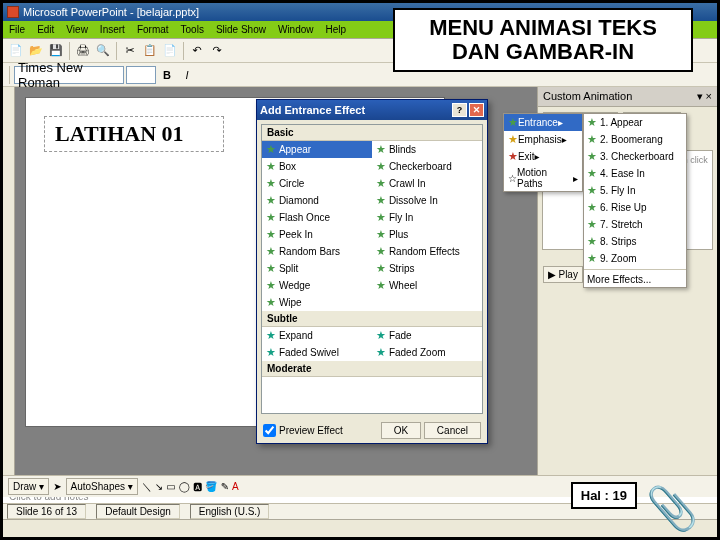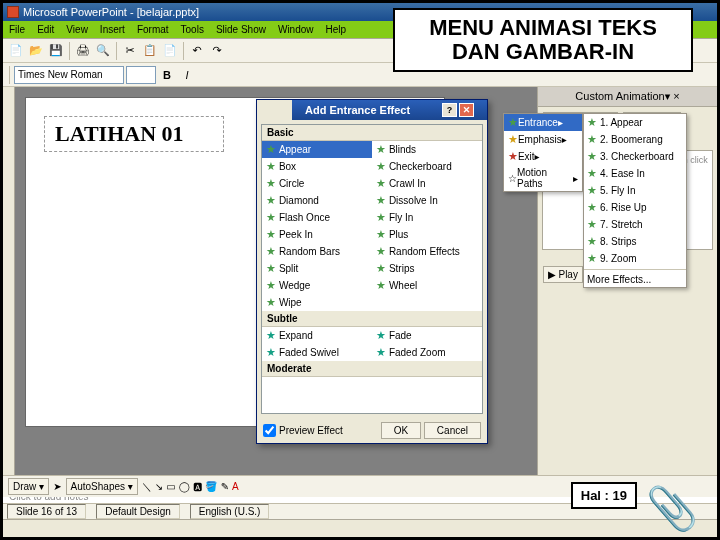--- a/index.html
+++ b/index.html
@@ -7,51 +7,51 @@
 
 .titlebar { height: 18px; background: linear-gradient(#3a6ea5,#1a4d8f); color: #fff; display: flex; align-items: center; padding: 0 4px; font-size: 11px; }
 .titlebar .icon { width: 12px; height: 12px; background: #d94a2a; margin-right: 4px; border: 1px solid #8b3019; }
 
 .menubar { height: 18px; background: #84cc16; display: flex; align-items: center; border-bottom: 1px solid #aca899; }
 .menubar span { padding: 2px 6px; cursor: default; }
 
 .toolbar { height: 24px; background: #f4f2e8; display: flex; align-items: center; gap: 2px; padding: 0 4px; border-bottom: 1px solid #c9c5b3; }
 .toolbar .tbtn { width: 18px; height: 18px; border: 1px solid transparent; display: flex; align-items: center; justify-content: center; font-size: 11px; }
 .toolbar .sep { width: 1px; height: 18px; background: #c0bba8; margin: 0 2px; }
-.toolbar .fontbox { height: 18px; border: 1px solid #7f9db9; background: #fff; padding: 0 3px; display: flex; align-items: center; font-size: 10px; }
+.toolbar .fontbox { height: 18px; border: 1px solid #7f9db9; background: #fff; padding: 0 3px; display: flex; align-items: center; font-size: 13px; }
 
 .workarea { display: flex; height: calc(100% - 135px); background: #d6d2be; }
 .left-strip { width: 12px; background: #ece9d8; border-right: 1px solid #aca899; position: relative; }
 .left-strip .num { position: absolute; top: 4px; left: 16px; font-size: 9px; text-decoration: underline; }
 .slide-pane { flex: 1; background: #808080; padding: 10px; overflow: hidden; position: relative; }
 .slide { width: 420px; height: 330px; background: #fff; border: 1px solid #666; padding: 18px; }
 .slide-title { font: bold 22px/1 "Times New Roman", serif; border: 1px dashed #999; padding: 6px 10px; width: 180px; }
 .slide-note { padding: 4px 6px; font-size: 10px; color: #888; background: #fff; border-top: 1px solid #c0bba8; }
 
 .task-pane { width: 180px; background: #ece9d8; border-left: 1px solid #aca899; display: flex; flex-direction: column; }
-.task-head { background: #d4d0c8; padding: 3px 5px; display: flex; justify-content: center; border-bottom: 1px solid #aca899; font-size: 11px; }
+.task-head { background: #d4d0c8; padding: 3px 5px; display: flex; justify-content: space-between; border-bottom: 1px solid #aca899; font-size: 11px; }
 .task-body { padding: 4px; font-size: 10px; }
 .btn-sm { border: 1px solid #aca899; background: #f6f3e7; padding: 2px 4px; display: inline-block; margin: 1px; }
 .star-g { color: #4a9b4a; font-size: 11px; }
 .star-y { color: #d4a017; font-size: 11px; }
 .star-r { color: #c0392b; font-size: 11px; }
 .star-c { color: #16a085; font-size: 11px; }
 
 
 .entrance-menu { position: absolute; top: 110px; left: 500px; background: #fff; border: 1px solid #9a9488; box-shadow: 2px 2px 4px rgba(0,0,0,.3); z-index: 20; width: 80px; }
 .entrance-menu .row { display: flex; align-items: center; padding: 2px 4px; }
 .entrance-menu .row.sel { background: #316ac5; color: #fff; }
 
 .effects-menu { position: absolute; top: 110px; left: 580px; background: #fff; border: 1px solid #9a9488; box-shadow: 2px 2px 4px rgba(0,0,0,.3); z-index: 20; width: 104px; }
 .effects-menu .row { display: flex; align-items: center; gap: 3px; padding: 2px 3px; font-size: 10px; }
 .effects-menu .hr { border-top: 1px solid #c9c5b3; margin: 2px 0; }
 
 
 .dialog { position: absolute; top: 96px; left: 253px; width: 232px; background: #ece9d8; border: 1px solid #001a6b; box-shadow: 3px 3px 6px rgba(0,0,0,.35); z-index: 30; }
-.dlg-title { background: linear-gradient(#2a5fb8,#1a4690); color: #fff; padding: 3px 13px; display: flex; justify-content: space-between; align-items: center; font-size: 11px; font-weight: bold; margin-left: 35px; }
+.dlg-title { background: linear-gradient(#2a5fb8,#1a4690); color: #fff; padding: 3px 3px; display: flex; justify-content: space-between; align-items: center; font-size: 11px; font-weight: bold; }
 .dlg-title .wbtn { width: 15px; height: 14px; background: #e8e4d6; border: 1px solid #fff; color: #000; display: flex; align-items: center; justify-content: center; margin-left: 2px; font-size: 9px; }
 .dlg-title .wbtn.close { background: #e2684e; color: #fff; }
 .dlg-body { background: #fff; border: 1px solid #919b9c; margin: 4px; height: 290px; overflow: hidden; }
 .dlg-cat { background: #ece9d8; padding: 2px 5px; font-weight: bold; font-size: 10px; border-bottom: 1px solid #c9c5b3; }
 .dlg-grid { display: grid; grid-template-columns: 1fr 1fr; }
 .dlg-item { display: flex; align-items: center; gap: 3px; padding: 2px 4px; font-size: 10px; }
 .dlg-item.sel { background: #316ac5; color: #fff; }
 .dlg-foot { display: flex; align-items: center; justify-content: space-between; padding: 4px 6px; }
 .dlg-btn { border: 1px solid #aca899; background: #f6f3e7; padding: 2px 12px; font-size: 10px; }
 .check { display: flex; align-items: center; gap: 3px; font-size: 10px; }

